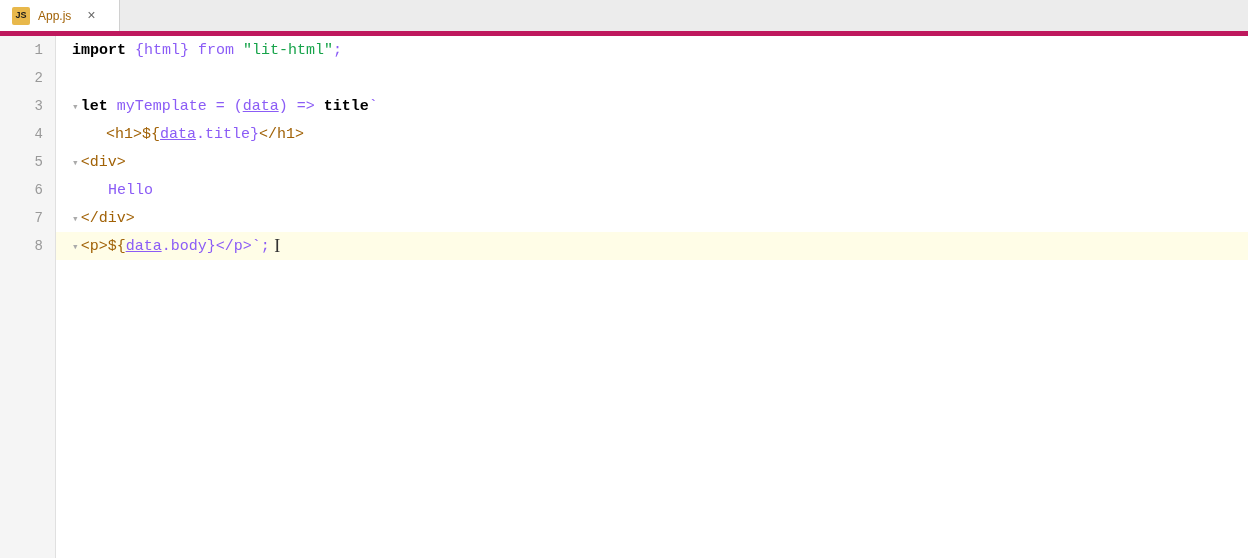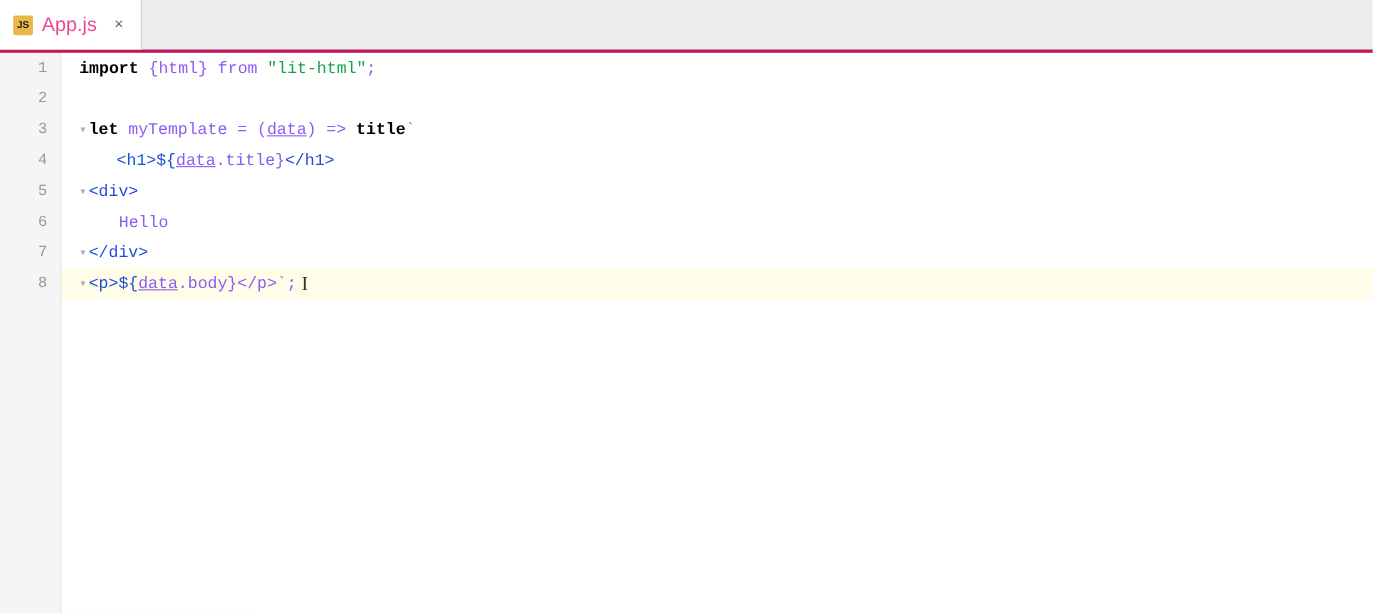--- a/index.html
+++ b/index.html
@@ -22,22 +22,22 @@
       width: 1248px;
       height: 558px;
       background: #ffffff;
     }
 
     
     .tab-bar {
       display: flex;
       align-items: center;
       background: #ececec;
-      height: 48px;
-      border-bottom: 3px solid #be185d;
+      height: 36px;
+      border-bottom: 5px solid #be185d;
       flex-shrink: 0;
     }
 
     .tab {
       display: flex;
       align-items: center;
       padding: 0 12px;
       height: 100%;
       background: #ffffff;
       border-right: 1px solid #d0d0d0;
@@ -60,22 +60,22 @@
     .tab-icon-js {
       color: #1a1a1a;
       font-size: 9px;
       font-weight: bold;
       font-family: Arial, sans-serif;
       line-height: 1;
     }
 
     .tab-label {
       font-family: Arial, sans-serif;
-      font-size: 18px;
-      color: #ec4899;
+      font-size: 12px;
+      color: #a16207;
     }
 
     .tab-close {
       width: 16px;
       height: 16px;
       display: flex;
       align-items: center;
       justify-content: center;
       border-radius: 3px;
       color: #666;
@@ -130,21 +130,21 @@
       position: relative;
     }
 
     .code-line.highlighted {
       background: #fffde7;
     }
 
     
     .kw-purple { color: #000000; font-weight: bold; }
     .str-green { color: #16a34a; }
-    .tag-purple { color: #1d4ed8; }
+    .tag-purple { color: #a16207; }
     .plain { color: #8b5cf6; }
     .underline { text-decoration: underline; }
 
     .fold-arrow {
       color: #aaa;
       font-size: 11px;
       margin-right: 2px;
       display: inline-block;
     }
 

